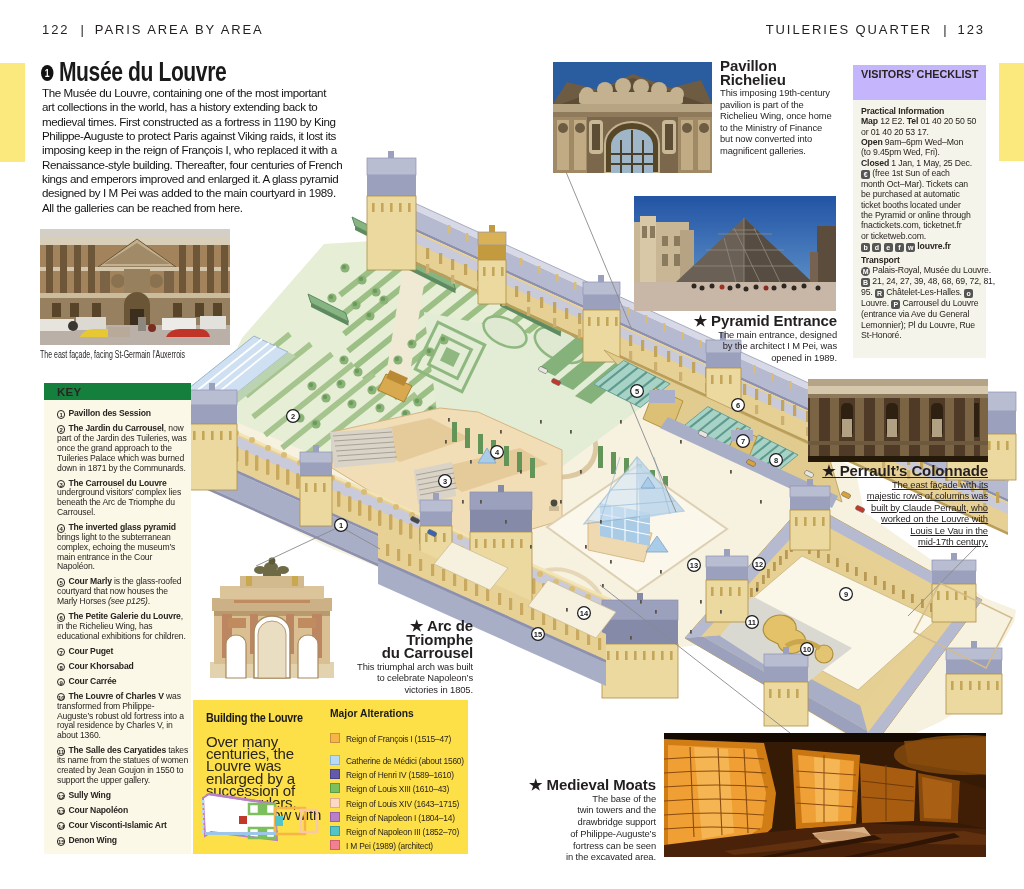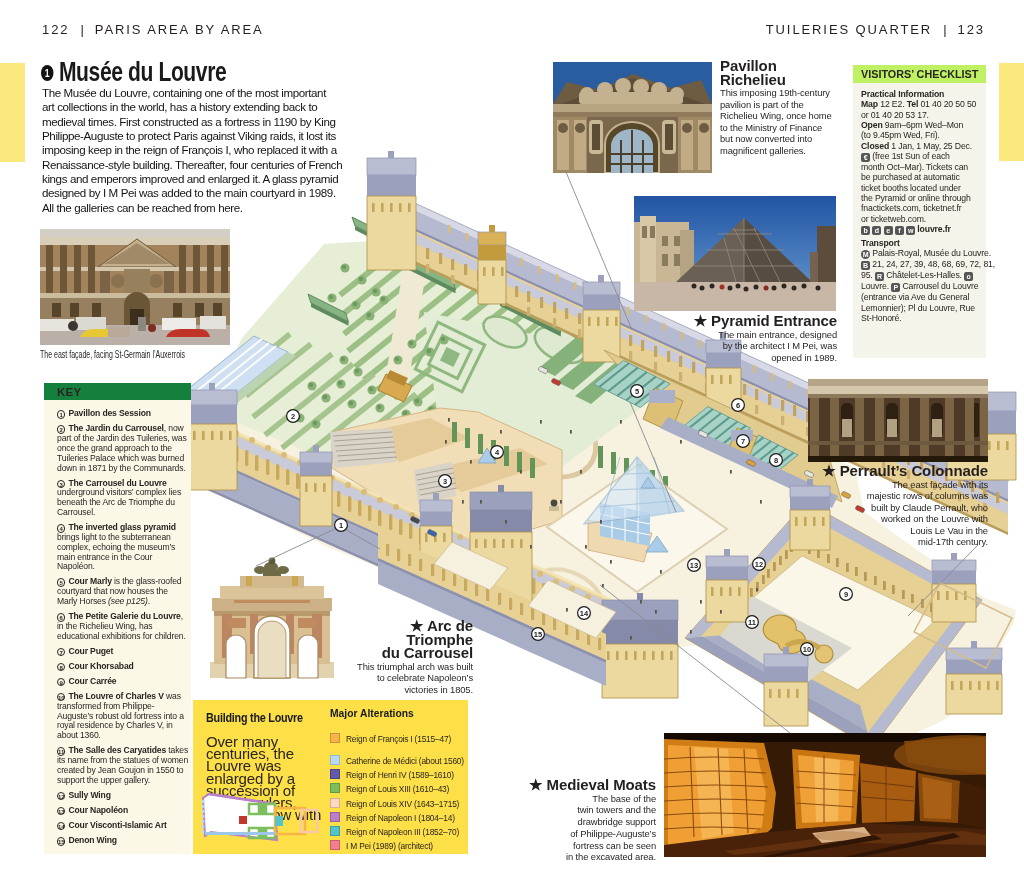--- a/index.html
+++ b/index.html
@@ -784,21 +784,21 @@
  <p class="key-t" style="margin:5.3px 0;"><span class="circ">10</span><b>The Louvre of Charles V</b> was transformed from Philippe-Auguste’s robust old fortress into a royal residence by Charles V, in about 1360.</p>
  <p class="key-t" style="margin:5.3px 0;"><span class="circ">11</span><b>The Salle des Caryatides</b> takes its name from the statues of women created by Jean Goujon in 1550 to support the upper gallery.</p>
  <p class="key-t" style="margin:5.3px 0;"><span class="circ">12</span><b>Sully Wing</b></p>
  <p class="key-t" style="margin:5.3px 0;"><span class="circ">13</span><b>Cour Napoléon</b></p>
  <p class="key-t" style="margin:5.3px 0;"><span class="circ">14</span><b>Cour Visconti-Islamic Art</b></p>
  <p class="key-t" style="margin:5.3px 0;"><span class="circ">15</span><b>Denon Wing</b></p>
  </div>
 </div>
 
 <div class="abs" style="left:853px;top:65px;width:133px;height:293px;background:#f5f4ea;">
- <div style="background:#bef264;height:18px;line-height:18px;padding-left:8px;font-weight:bold;font-size:10.8px;color:#2a2421;">VISITORS’ CHECKLIST</div>
+ <div style="background:#c4b5fd;height:35px;line-height:18px;padding-left:8px;font-weight:bold;font-size:10.8px;color:#2a2421;">VISITORS’ CHECKLIST</div>
  <div id="checklist" style="padding:6px 4px 0 8px;font-size:8.7px;line-height:10.35px;color:#2a2421;letter-spacing:-0.15px;white-space:nowrap;">
  <b>Practical Information</b><br>
  <b>Map</b> 12 E2. <b>Tel</b> 01 40 20 50 50<br>
  or 01 40 20 53 17.<br>
  <b>Open</b> 9am–6pm Wed–Mon<br>
  (to 9.45pm Wed, Fri).<br>
  <b>Closed</b> 1 Jan, 1 May, 25 Dec.<br>
  <span class="ic">€</span> (free 1st Sun of each<br>
  month Oct–Mar). Tickets can<br>
  be purchased at automatic<br>
@@ -952,21 +952,21 @@
       <rect x="166" y="24" width="5" height="34"></rect>
 </g>
 <g fill="#c8b896" opacity="0.85">
 <rect x="34" y="40" width="10" height="18"></rect>
       <rect x="79" y="40" width="10" height="18"></rect>
       <rect x="124" y="40" width="10" height="18"></rect>
 </g>
 <rect y="62" width="180" height="4" fill="#6d5a3e"></rect>
 <rect y="77" width="180" height="6" fill="#241808"></rect>
 </svg>
-<div class="abs cap" style="left:788px;top:465px;width:200px;text-align:right;">
+<div class="abs cap" style="left:788px;top:465px;width:200px;text-align:right;text-decoration:underline;">
 <span class="capb">★ Perrault’s Colonnade</span><br>
 The east façade with its<br>majestic rows of columns was<br>built by Claude Perrault, who<br>worked on the Louvre with<br>Louis Le Vau in the<br>mid-17th century.</div>
 
 <div class="abs cap" style="left:343px;top:620px;width:130px;text-align:right;">
 <span class="capb">★ Arc de Triomphe<br>du Carrousel</span><br>
 This triumphal arch was built<br>to celebrate Napoleon’s<br>victories in 1805.</div>
 
 <svg class="abs" style="left:664px;top:733px;" width="322" height="124">
 <rect width="322" height="124" fill="#351a06"></rect>
 <rect width="322" height="9" fill="#140a02"></rect>

